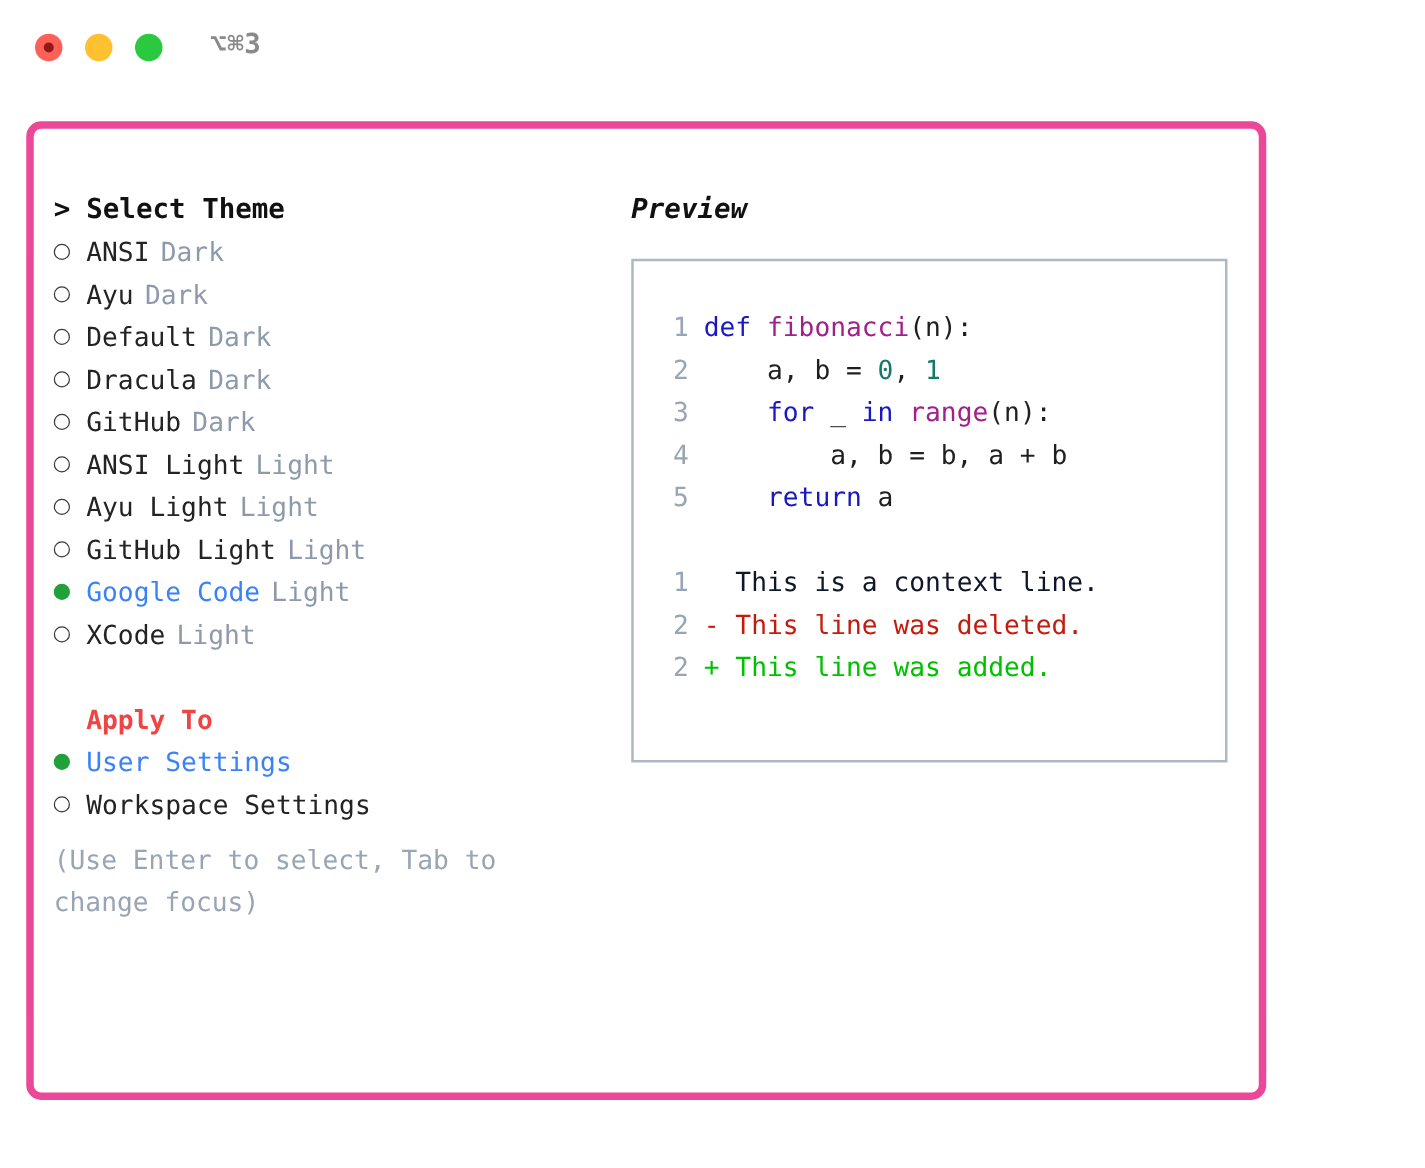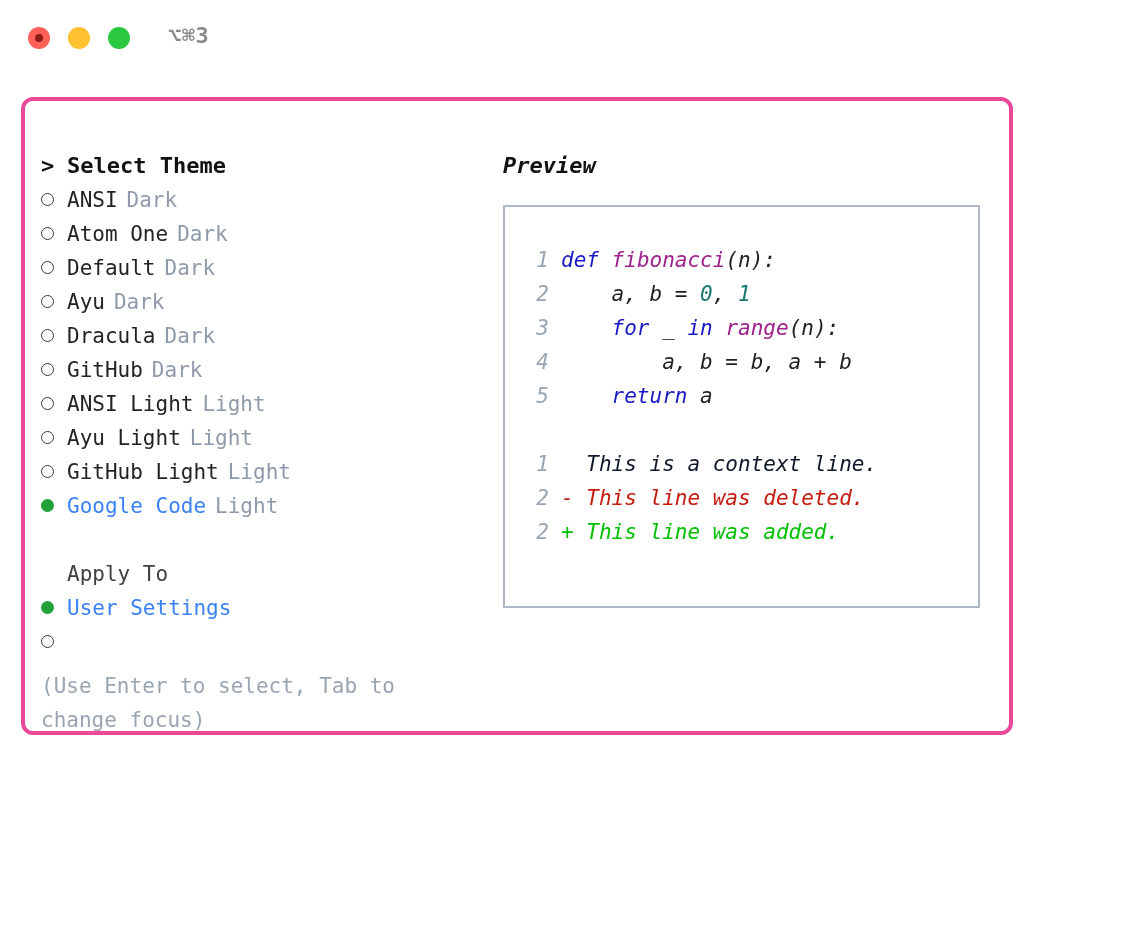--- a/index.html
+++ b/index.html
@@ -61,22 +61,22 @@
     letter-spacing: 0.5px;
     white-space: nowrap;
   }
 
   
   #panel {
     position: absolute;
     left: 21px;
     top: 97px;
     width: 992px;
-    height: 638px;
-    border: 4px solid #ec4899;
+    height: 783px;
+    border: 6px solid #ec4899;
     border-radius: 12px;
     background: #ffffff;
     box-sizing: border-box;
     padding-left: 16px;
   }
 
   
   #left-col {
     position: absolute;
     left: 16px;
@@ -130,22 +130,23 @@
   .theme-name { color: #232323; }
   .theme-name.selected { color: #3b82f6; }
   .variant {
     color: #8e9aab;
     margin-left: 9px;
   }
   #apply-heading {
     height: 34px;
     line-height: 34px;
     font-size: 21px;
-    color: #404040;
+    color: #ef4444;
     padding-left: 26px;
+    font-weight: bold;
   }
   .spacer-row { height: 34px; }
   #hint {
     margin-top: 10px;
     font-size: 21px;
     line-height: 34px;
     color: #9aa5b4;
     width: 410px;
   }
 
@@ -172,21 +173,20 @@
     background: #ffffff;
     padding: 36px 0 0 0;
   }
   .code-line {
     height: 34px;
     line-height: 34px;
     font-size: 21px;
     white-space: pre;
     padding-left: 22px;
     color: #1f1f1f;
-    font-style: italic;
   }
   .ln {
     display: inline-block;
     width: 22px;
     text-align: right;
     color: #9aa5b4;
     margin-right: 12px;
   }
   .kw   { color: #1919c4; }
   .fn   { color: #a0208c; }
@@ -212,38 +212,38 @@
   <div id="panel">
 
     <div id="left-col">
 
       <div class="row header-row">
         <span class="header-caret">&gt;</span><span>Select Theme</span>
       </div>
 
       <div id="theme-rows">
           <div class="row"><span class="marker"><span class="bullet-ring"></span></span><span class="theme-name">ANSI</span><span class="variant">Dark</span></div>
-          <div class="row"><span class="marker"><span class="bullet-ring"></span></span><span class="theme-name">Atom One</span><span class="variant">Dark</span></div>
+          <div class="row"><span class="marker"><span class="bullet-ring"></span></span><span class="theme-name">Ayu</span><span class="variant">Dark</span></div>
           <div class="row"><span class="marker"><span class="bullet-ring"></span></span><span class="theme-name">Default</span><span class="variant">Dark</span></div>
-          <div class="row"><span class="marker"><span class="bullet-ring"></span></span><span class="theme-name">Ayu</span><span class="variant">Dark</span></div>
           <div class="row"><span class="marker"><span class="bullet-ring"></span></span><span class="theme-name">Dracula</span><span class="variant">Dark</span></div>
           <div class="row"><span class="marker"><span class="bullet-ring"></span></span><span class="theme-name">GitHub</span><span class="variant">Dark</span></div>
           <div class="row"><span class="marker"><span class="bullet-ring"></span></span><span class="theme-name">ANSI Light</span><span class="variant">Light</span></div>
           <div class="row"><span class="marker"><span class="bullet-ring"></span></span><span class="theme-name">Ayu Light</span><span class="variant">Light</span></div>
           <div class="row"><span class="marker"><span class="bullet-ring"></span></span><span class="theme-name">GitHub Light</span><span class="variant">Light</span></div>
           <div class="row"><span class="marker"><span class="bullet-dot"></span></span><span class="theme-name selected">Google Code</span><span class="variant">Light</span></div>
+          <div class="row"><span class="marker"><span class="bullet-ring"></span></span><span class="theme-name">XCode</span><span class="variant">Light</span></div>
         </div>
 
       <div class="spacer-row"></div>
 
       <div id="apply-heading">Apply To</div>
 
       <div id="apply-rows">
           <div class="row"><span class="marker"><span class="bullet-dot"></span></span><span class="theme-name selected">User Settings</span></div>
-          <div class="row"><span class="marker"><span class="bullet-ring"></span></span></div>
+          <div class="row"><span class="marker"><span class="bullet-ring"></span></span><span class="theme-name">Workspace Settings</span></div>
         </div>
 
       <div id="hint">(Use Enter to select, Tab to change focus)</div>
 
     </div>
 
     <div id="right-col">
       <div id="preview-title">Preview</div>
       <div id="preview-box">
         <div id="code-block">

